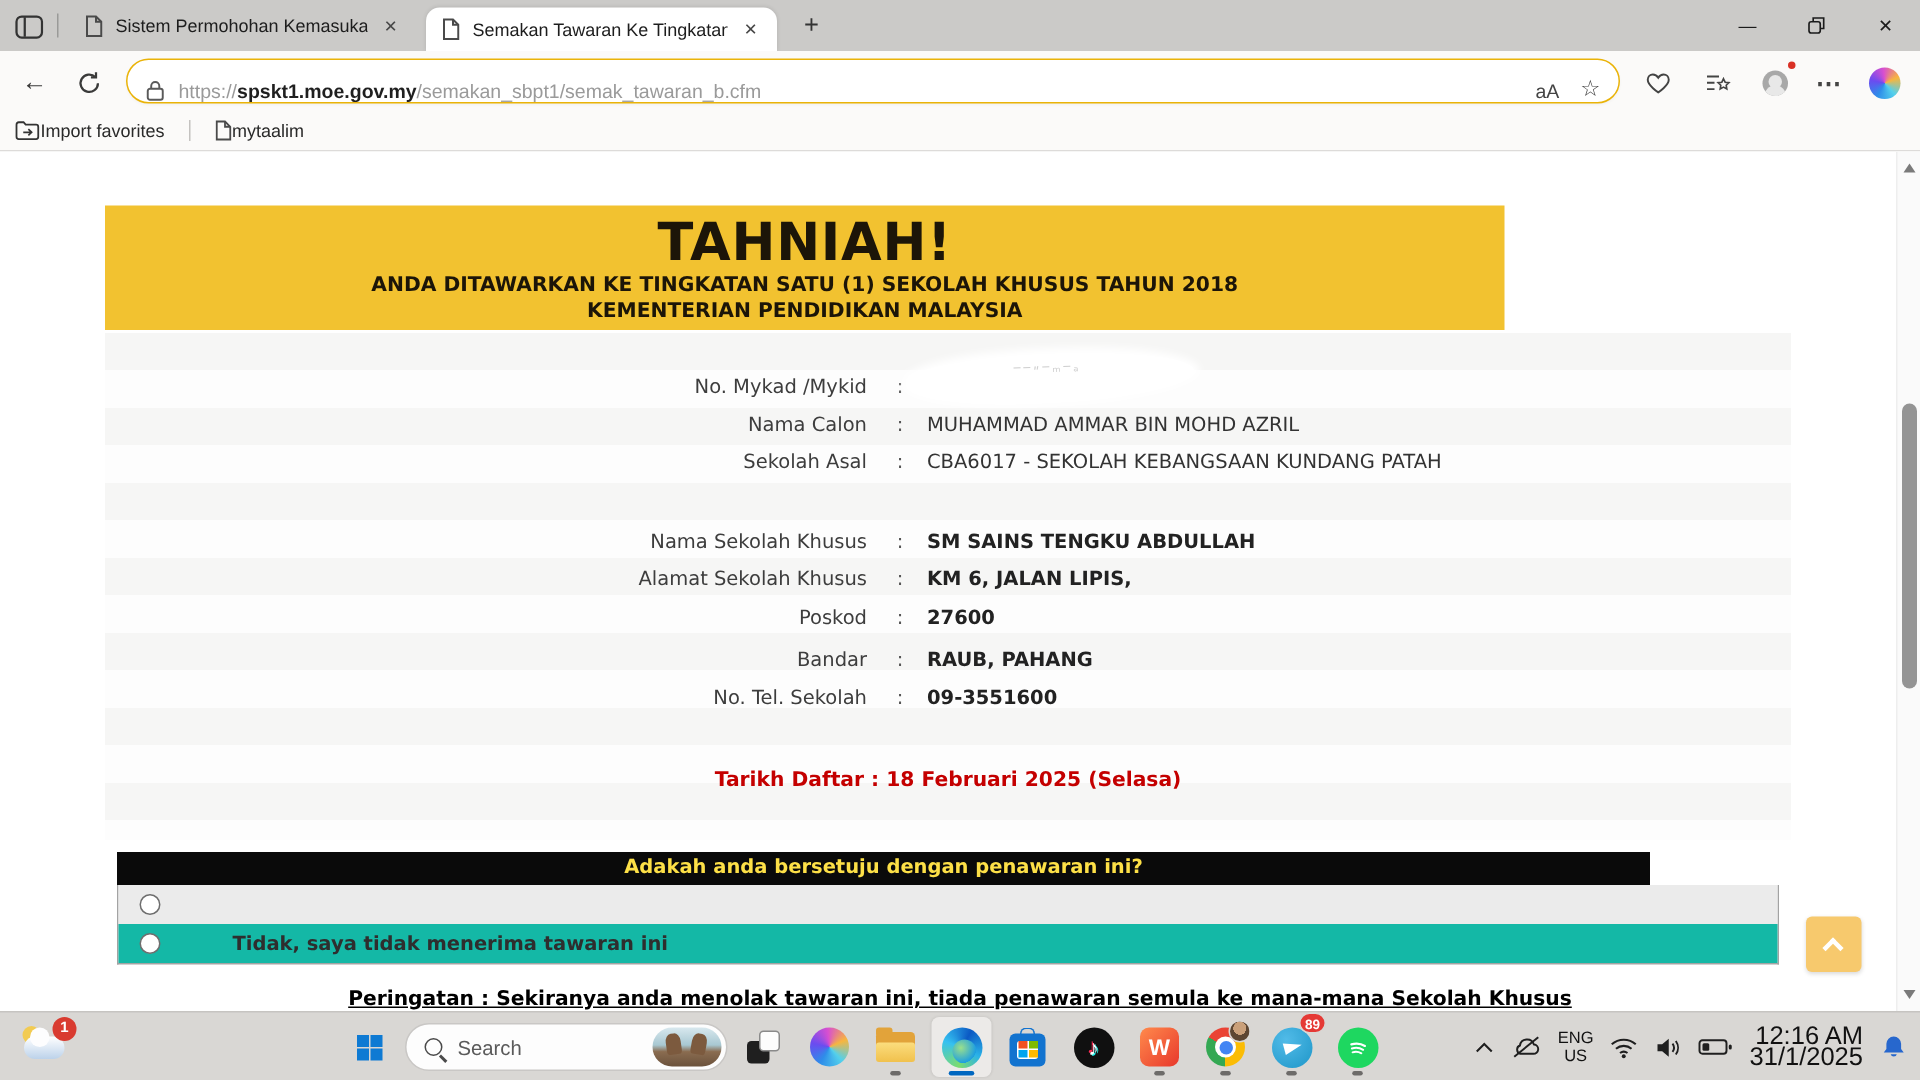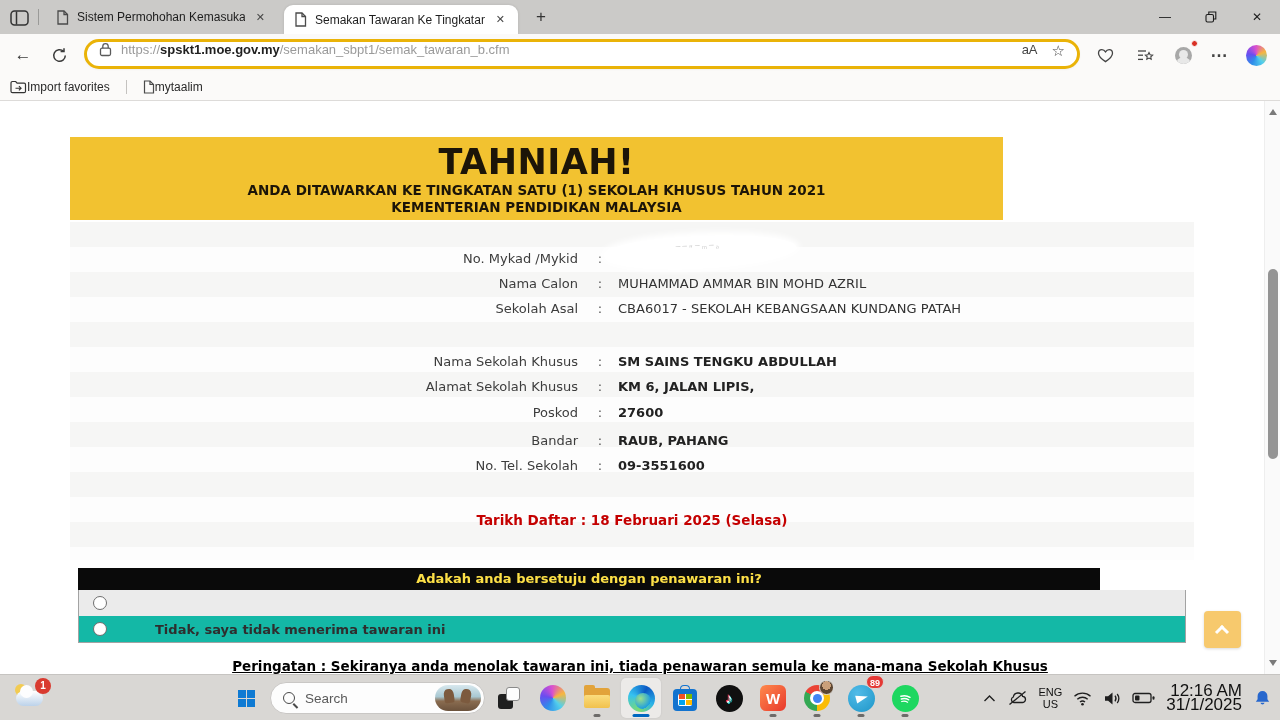--- a/index.html
+++ b/index.html
@@ -15,21 +15,21 @@
   .tab.active{left:284px;top:5px;width:234px;height:29px;background:#fff;border-radius:9px 9px 0 0;box-shadow:0 0 3px rgba(0,0,0,.12)}
   .tab .t-title{flex:1;white-space:nowrap;overflow:hidden}
   .tab .t-close{font-size:11px;color:#474747;padding:1px 3px;border-radius:3px;cursor:pointer}
   .newtab{position:absolute;left:530px;top:7px;width:22px;height:22px;text-align:center;line-height:20px;font-size:17px;color:#333;cursor:pointer}
   .wincontrols{position:absolute;right:0;top:0;height:34px;display:flex}
   .wincontrols .wc{width:46px;height:34px;display:flex;align-items:center;justify-content:center;font-size:12px;color:#1b1b1b;cursor:pointer}
 
   
   .toolbar{position:absolute;top:34px;left:0;right:0;height:40px;background:#fbfaf9}
   .nav-btn{position:absolute;top:8px;width:26px;height:26px;display:flex;align-items:center;justify-content:center;font-size:17px;color:#3a3a3a;cursor:pointer}
-  .url-pill{position:absolute;left:84px;top:5px;width:996px;height:30px;background:#fff;border:3px solid #eab308;border-radius:15px;display:flex;align-items:flex-start;padding:0 12px;box-shadow:0 1px 2px rgba(0,0,0,.04)}
+  .url-pill{position:absolute;left:84px;top:5px;width:996px;height:30px;background:#fff;border:1px solid #eab308;border-radius:15px;display:flex;align-items:flex-end;padding:0 12px;box-shadow:0 1px 2px rgba(0,0,0,.04)}
   .url-text{font-size:13px;color:#9a9a9a;margin-left:9px;white-space:nowrap;overflow:hidden;flex:1}
   .url-text .host{color:#1f1f1f;font-weight:bold}
   .pill-ic{font-size:13px;color:#444;margin-left:14px;cursor:pointer;white-space:nowrap}
   .bar-ic{position:absolute;top:8px;width:26px;height:26px;display:flex;align-items:center;justify-content:center;cursor:pointer;color:#444}
   .avatar{width:17px;height:17px;border-radius:50%;background:#a8a8a8;position:relative;overflow:hidden}
   .avatar:after{content:"";position:absolute;left:4px;top:3px;width:9px;height:9px;border-radius:50%;background:#e8e8e8;box-shadow:0 10px 0 3px #e8e8e8}
   .avatar-dot{position:absolute;right:-2px;top:-2px;width:7px;height:7px;border-radius:50%;background:#d93025;border:1px solid #fbfaf9}
   .copilot-circle{width:21px;height:21px;border-radius:50%;background:conic-gradient(from 210deg,#2e8de9,#6a4cf0,#d84fd0,#f7b63f,#53d0ec,#2e8de9)}
 
   
@@ -235,21 +235,21 @@
           </svg>
       </span>
       <span>mytaalim</span>
     </div>
   </div>
 
   <div class="page">
 
     <div class="banner">
       <div class="banner-title">TAHNIAH!</div>
-      <div class="banner-sub">ANDA DITAWARKAN KE TINGKATAN SATU (1) SEKOLAH KHUSUS TAHUN 2021</div>
+      <div class="banner-sub">ANDA DITAWARKAN KE TINGKATAN SATU (1) SEKOLAH KHUSUS TAHUN 2018</div>
       <div class="banner-sub">KEMENTERIAN PENDIDIKAN MALAYSIA</div>
     </div>
 
     <div class="details">
       <div class="drow" style="top:29px">
         <span class="lab">No. Mykad /Mykid</span>
         <span class="col">:</span>
         <span class="val"></span>
       </div>
       <div class="redaction">

